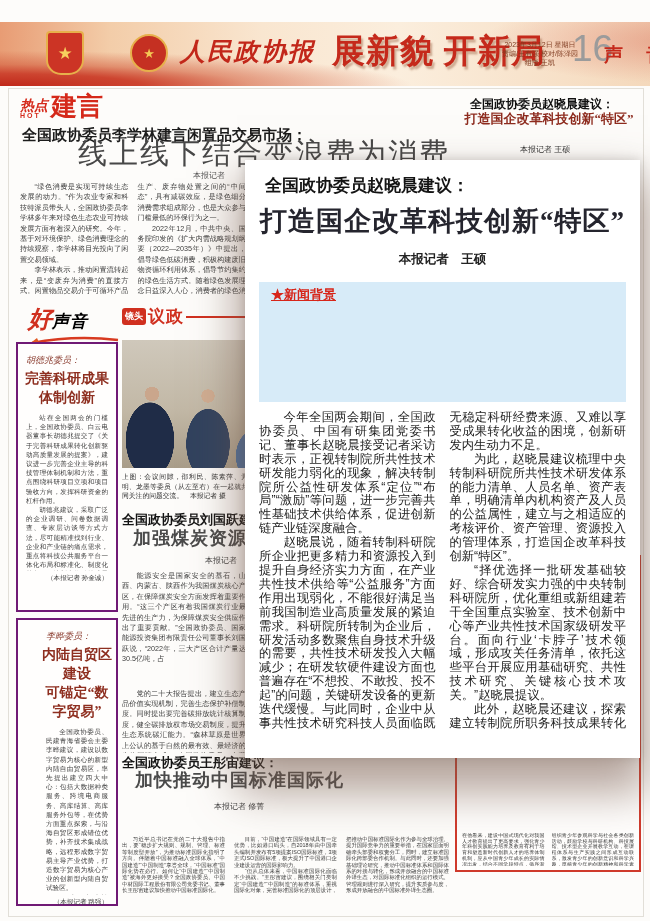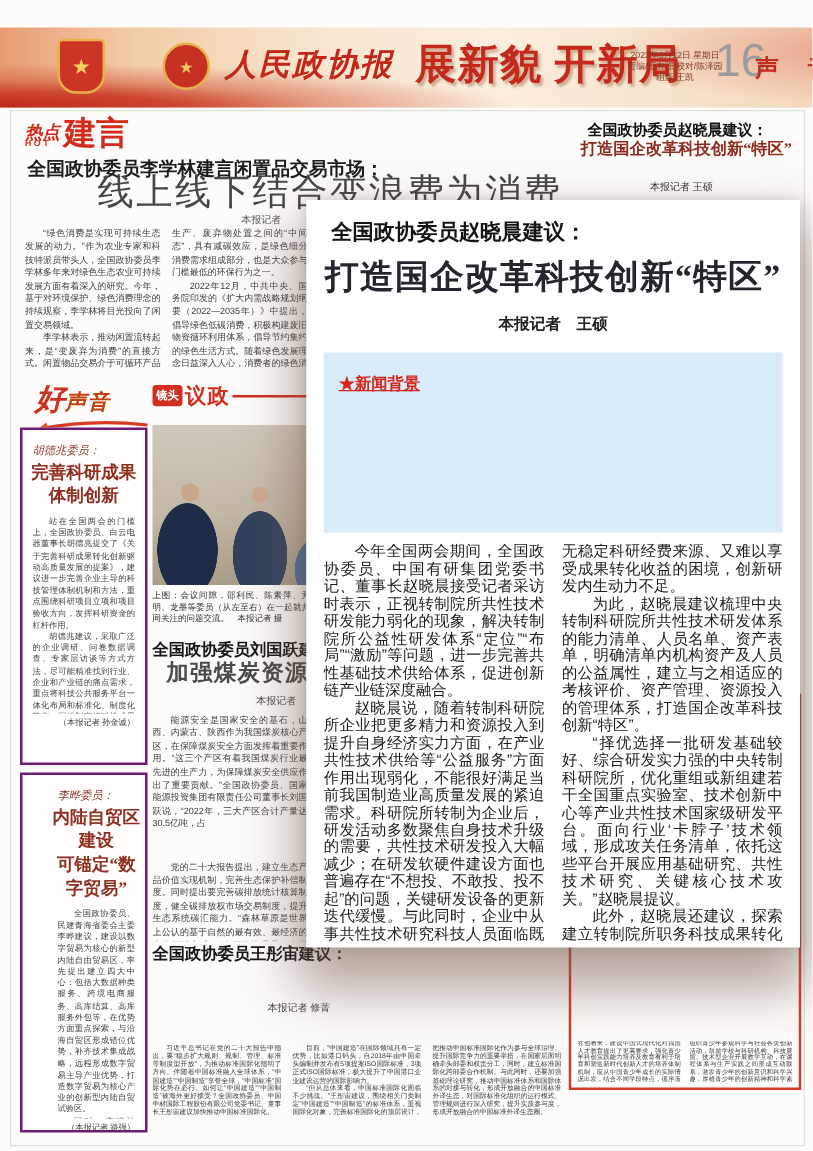--- a/index.html
+++ b/index.html
@@ -41,21 +41,21 @@
   .tl-kicker{position:absolute;left:22px;top:126px;font-size:15px;font-weight:bold;color:#1c1c1c;}
   .tl-headline{position:absolute;left:78px;top:134px;font-size:29px;font-weight:400;color:#474747;
     letter-spacing:2px;white-space:nowrap;}
   .tl-reporter{position:absolute;left:193px;top:170px;font-size:8px;color:#555;}
   .tl-body{position:absolute;left:20px;top:182px;width:226px;height:117px;overflow:hidden;
     column-count:2;column-gap:9px;font-size:7.2px;line-height:10.4px;color:#3c3c3c;}
   .tl-body p,.sb-body p,.coal-body p,.std-body p,.ov-body p{margin:0;text-indent:2em;text-align:justify;}
   
   .voice{position:absolute;left:28px;top:303px;}
   .voice-accent{font-family:"Liberation Serif",serif;font-size:24px;font-weight:bold;font-style:italic;color:#d0301f;}
-  .voice-rest{font-size:17px;font-weight:900;font-style:italic;color:#c2410c;letter-spacing:1px;margin-top:19px;}
+  .voice-rest{font-size:17px;font-weight:900;font-style:italic;color:#000000;letter-spacing:1px;margin-top:19px;}
   .voice svg{display:block;margin-top:-2px;}
   .sbox{position:absolute;left:16px;width:102px;border:2px solid #701a75;background:#fffefd;box-sizing:border-box;}
   .sbox1{top:342px;height:270px;}
   .sbox2{top:618px;height:288px;padding-left:20px;}
   .sb-kicker{margin:10px 8px 2px;font-family:"Liberation Serif",serif;font-style:italic;font-size:9px;color:#8a3b2e;}
   .sb-title{margin:2px 4px;text-align:center;font-family:"Liberation Serif",serif;
     font-weight:bold;font-size:14px;line-height:19px;color:#8e2f20;}
   .sb-body{margin:6px 8px 0;height:158px;overflow:hidden;font-family:"Liberation Serif",serif;
     font-size:6.6px;line-height:9.2px;color:#3e3e3e;}
   .sbox2 .sb-body{height:168px;}
@@ -106,21 +106,21 @@
   .rbox-cols{position:absolute;left:5px;right:5px;bottom:4px;display:flex;gap:7px;}
   .rbox-col{flex:1;height:33px;overflow:hidden;font-size:5px;line-height:5.7px;color:#3a3a3a;text-align:justify;}
   
   .overlay{position:absolute;left:245px;top:160px;width:395px;height:598px;background:#ffffff;
     box-shadow:0 26px 42px 8px rgba(118,90,74,0.55),0 0 10px rgba(0,0,0,0.16);
     box-sizing:border-box;padding:12px 14px;z-index:10;}
   .ov-kicker{font-size:17px;font-weight:bold;color:#141414;margin:2px 0 0 6px;}
   .ov-headline{margin-top:6px;text-align:center;font-family:"Liberation Serif",serif;
     font-size:27px;font-weight:900;color:#25252e;letter-spacing:1px;white-space:nowrap;}
   .ov-reporter{margin-top:12px;text-align:center;font-size:12.5px;font-weight:bold;color:#222;}
-  .ov-newsbg{margin-top:14px;background:#d7ebf8;padding:16px 12px;height:112px;overflow:hidden;box-sizing:content-box;}
+  .ov-newsbg{margin-top:14px;background:#d7ebf8;padding:4px 12px;height:112px;overflow:hidden;box-sizing:content-box;}
   .ov-newsbg-title{font-size:13px;font-weight:bold;color:#d7261a;text-decoration:underline;}
   .ov-newsbg-body{margin-top:5px;font-family:"Liberation Serif",serif;font-style:italic;
     font-size:12.5px;line-height:17.2px;color:#20303f;text-align:justify;text-indent:2em;}
   .ov-body{margin-top:9px;height:326px;overflow:hidden;column-count:2;column-gap:14px;
     font-size:12.3px;line-height:13.9px;color:#1b1b1b;}
 </style>
 </head>
 <body>
 
 <div id="page">
@@ -201,20 +201,21 @@
 
   <div class="coal-kicker">全国政协委员刘国跃建议：</div>
   <div class="coal-headline">加强煤炭资源开发利用</div>
   <div class="coal-reporter">本报记者</div>
   <div class="coal-body">
       <p>能源安全是国家安全的基石，山西、内蒙古、陕西作为我国煤炭核心产区，在保障煤炭安全方面发挥着重要作用。“这三个产区有着我国煤炭行业最先进的生产力，为保障煤炭安全供应作出了重要贡献。”全国政协委员、国家能源投资集团有限责任公司董事长刘国跃说，“2022年，三大产区合计产量达30.5亿吨，占</p>
       <p>党的二十大报告提出，建立生态产品价值实现机制，完善生态保护补偿制度。同时提出要完善碳排放统计核算制度，健全碳排放权市场交易制度，提升生态系统碳汇能力。“森林草原是世界上公认的基于自然的最有效、最经济的生物固碳方式。”全国政协委员、内蒙古自治区政协副主席梅花说，充分发挥林草资源碳汇价值，是生态产品价值实现、提升生态系统碳汇能力的有效探索。</p>
     </div>
 
   <div class="std-kicker">全国政协委员王彤宙建议：</div>
+  <div class="std-headline">加快推动中国标准国际化</div>
   <div class="std-reporter">本报记者  修菁</div>
   <div class="std-body">
       <p>习近平总书记在党的二十大报告中指出，要“稳步扩大规则、规制、管理、标准等制度型开放”，为推动标准国际化指明了方向。伴随着中国标准融入全球体系，“中国建造”“中国制造”享誉全球，“中国标准”国际化势在必行。如何让“中国建造”“中国制造”被海外更好接受？全国政协委员、中国中材国际工程股份有限公司党委书记、董事长王彤宙建议加快推动中国标准国际化。</p>
       <p>目前，“中国建造”在国际领域具有一定优势，比如港口码头，自2018年由中国牵头编制并发布有5项提案ISO国际标准，3项正式ISO国际标准，极大提升了中国港口企业建设运营的国际影响力。</p>
       <p>“但从总体来看，中国标准国际化面临不少挑战。”王彤宙建议，围绕相关门类制定“中国建造”“中国制造”的标准体系，重视国际化对象，完善标准国际化的顶层设计，把推动中国标准国际化作为参与全球治理、提升国际竞争力的重要举措，在国家层面明确牵头部委和权责分工，同时，建立标准国际化跨部委合作机制。与此同时，还要加强基础理论研究，推动中国标准体系和国际体系的对接与转化，形成开放融合的中国标准外译生态，对国际标准化组织的运行模式、管理规则进行深入研究，提升实质参与度，形成开放融合的中国标准外译生态圈。</p>
     </div>
 
   <div class="ra-kicker">全国政协委员赵晓晨建议：</div>
   <div class="ra-headline">打造国企改革科技创新“特区”</div>
   <div class="ra-reporter">本报记者  王硕</div>

